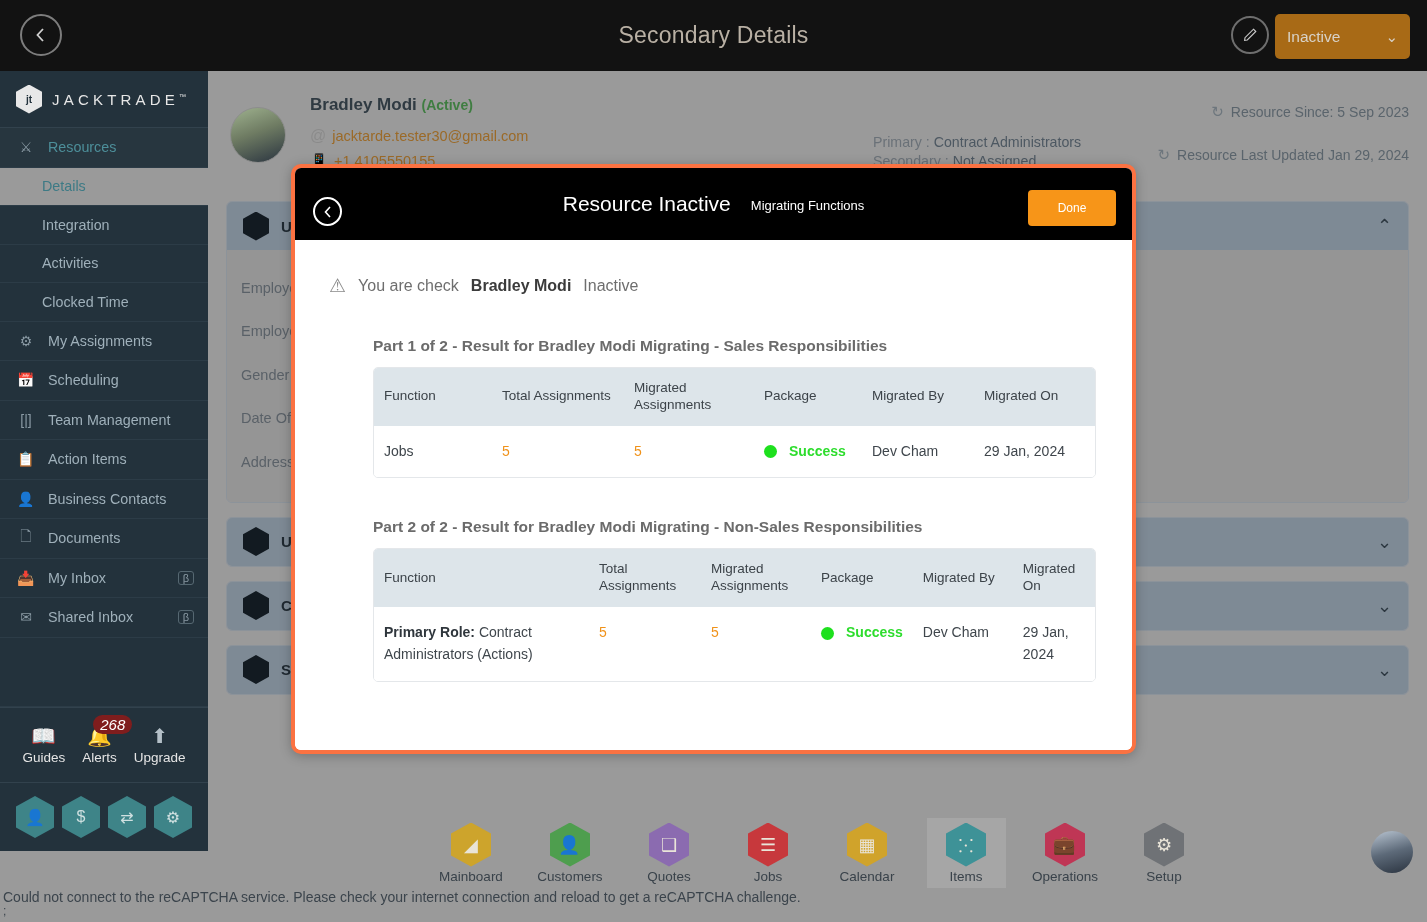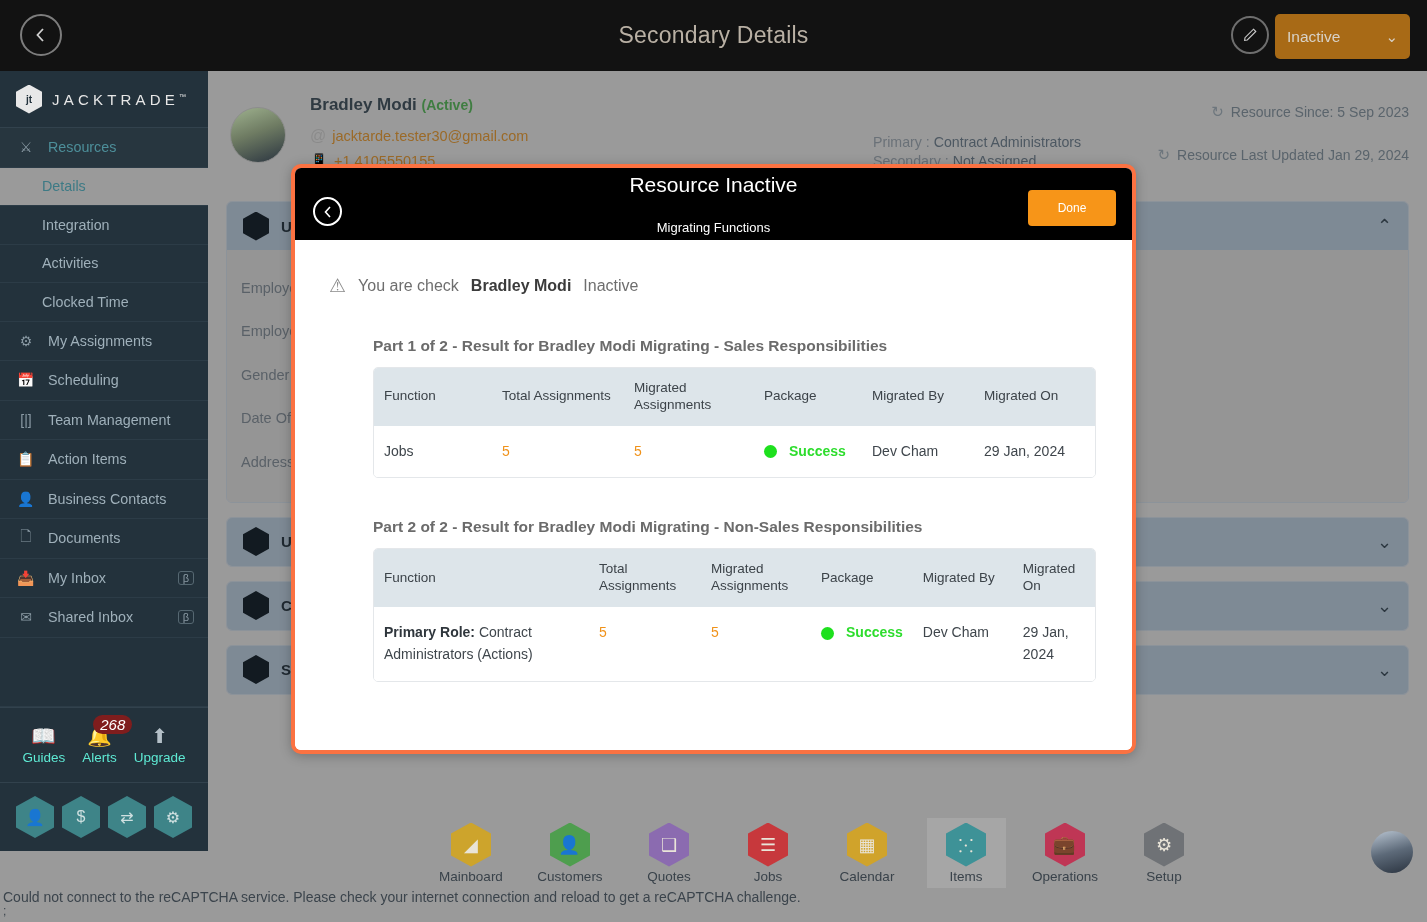--- a/index.html
+++ b/index.html
@@ -76,21 +76,21 @@
     border: 1px solid #566872; border-radius: 3px; padding: 0px 4px;
   }
   .nav-spacer { flex: 1; border-bottom: 1px solid #2c3c47; }
 
   .quick-row {
     height: 76px; display: flex; align-items: center; justify-content: space-around;
     border-top: 1px solid #32424d; border-bottom: 1px solid #32424d; padding: 0 14px;
   }
   .quick { display: flex; flex-direction: column; align-items: center; gap: 4px; position: relative; cursor: pointer; }
   .quick .q-ico { font-size: 20px; color: #b4c0c8; line-height: 1; }
-  .quick .q-lbl { font-size: 13.5px; color: #5eead4; }
+  .quick .q-lbl { font-size: 13.5px; color: #e5e5e5; }
   .badge {
     position: absolute; top: -11px; left: 11px; background: #7f1d1d;
     color: #fff; font-size: 15px; border-radius: 10px; padding: 1px 7px; font-style: italic;
   }
   .hex-row { height: 68px; display: flex; align-items: center; justify-content: space-around; padding: 0 12px; }
   .hexi {
     width: 38px; height: 42px; background: #3e8488;
     clip-path: polygon(50% 0,100% 25%,100% 75%,50% 100%,0 75%,0 25%);
     display: flex; align-items: center; justify-content: center;
     color: #cfe0e0; font-size: 16px; cursor: pointer;
@@ -166,21 +166,21 @@
   .statusbar .semi { font-size: 12px; color: #3b444c; }
 
   
   .modal {
     position: absolute; left: 291px; top: 164px; width: 845px; height: 590px;
     border: 4px solid #fb7242; border-radius: 10px; background: #fff;
     overflow: hidden; box-shadow: 0 2px 12px rgba(0,0,0,.25);
   }
   .modal-head {
     height: 72px; background: #000; position: relative;
-    display: flex; flex-direction: column; align-items: center; justify-content: center; gap: 20px;
+    display: flex; flex-direction: row; align-items: center; justify-content: center; gap: 20px;
   }
   .modal-back {
     position: absolute; left: 18px; top: 29px; width: 29px; height: 29px;
     border: 2px solid #fff; border-radius: 50%; color: #fff;
     display: flex; align-items: center; justify-content: center; font-size: 14px; cursor: pointer;
   }
   .modal-title { font-size: 21px; color: #fff; font-weight: normal; }
   .modal-sub { font-size: 13px; color: #fff; margin-top: 3px; }
   .done-btn {
     position: absolute; right: 16px; top: 22px; background: #f79518; color: #fff;

